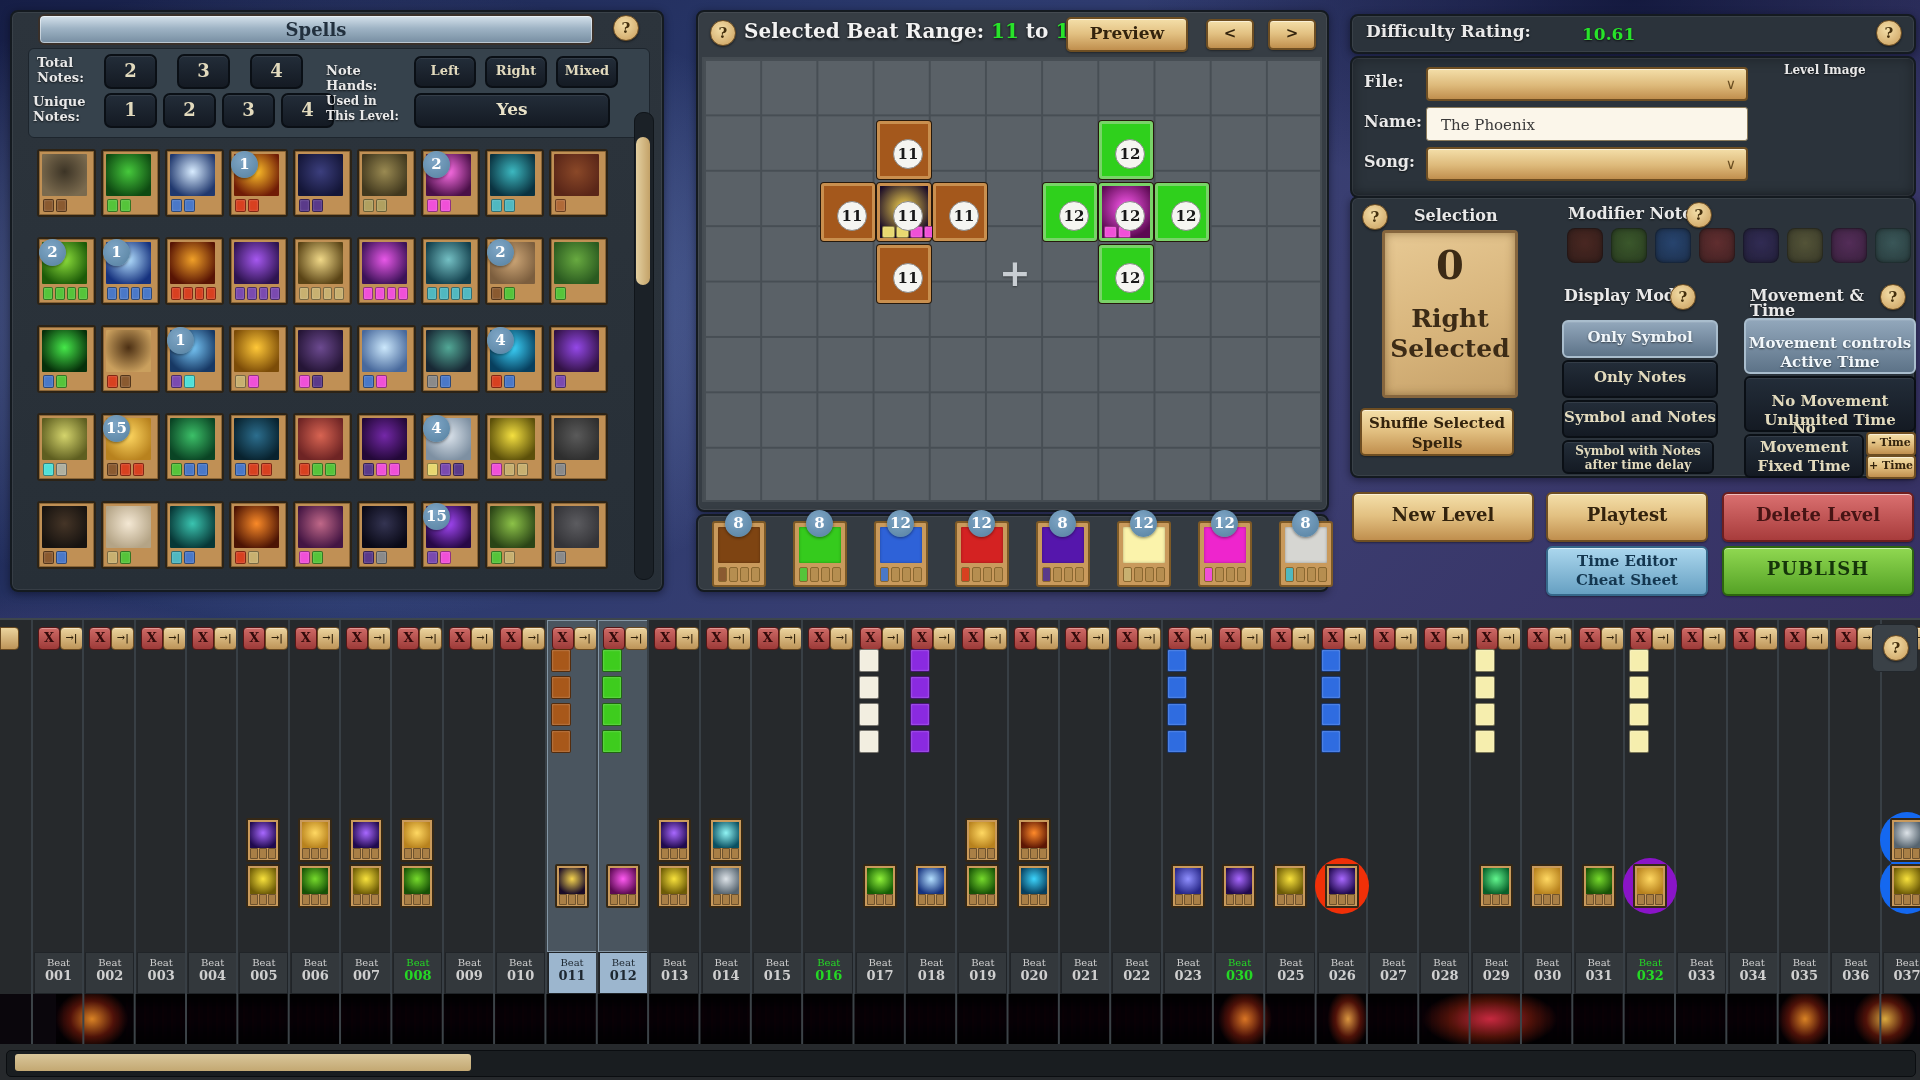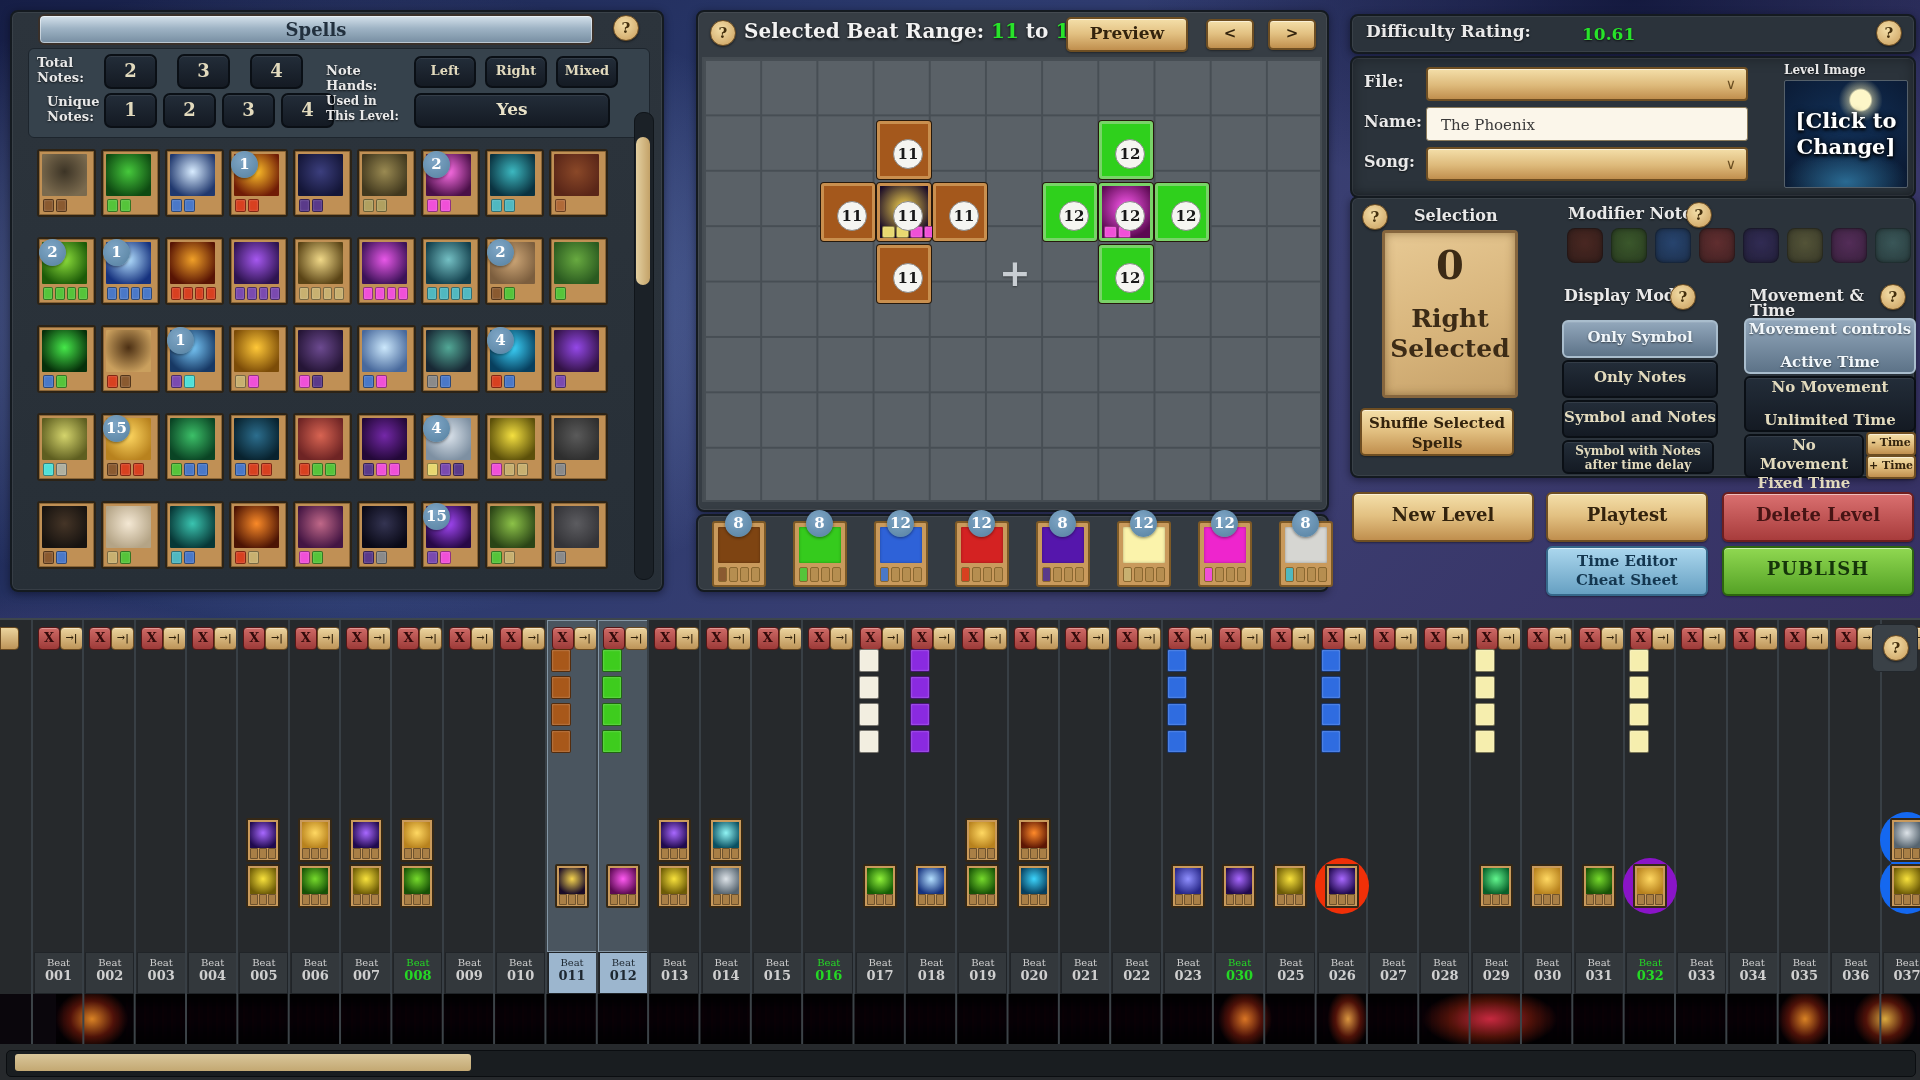--- a/index.html
+++ b/index.html
@@ -98,21 +98,21 @@
   #mod-label{left:216px;top:8px;font-size:16px;}
   #mod-help{left:334px;top:4px;}
   #mod-chips{position:absolute;left:215px;top:30px;display:flex;gap:8px;}
   .chip{width:34px;height:33px;border-radius:8px;border:1px solid rgba(0,0,0,.4);opacity:.8;cursor:pointer;box-shadow:inset 0 0 4px rgba(0,0,0,.4);}
   #disp-label{left:212px;top:90px;font-size:16px;}
   #disp-help{left:318px;top:86px;}
   .dbtn{left:210px;width:152px;height:34px;font-size:15px;line-height:30px;}
   .dbtn.two{font-size:12px;line-height:14px;padding-top:2px;box-sizing:border-box;}
   #mov-label{left:398px;top:90px;font-size:16px;}
   #mov-help{left:528px;top:86px;}
-  .mbtn{left:392px;width:168px;font-size:15px;line-height:19px;display:flex;flex-direction:column;justify-content:space-between;}
+  .mbtn{left:392px;width:168px;font-size:15px;line-height:19px;display:flex;flex-direction:column;justify-content:flex-end;}
   .tbtn{left:514px;width:46px;height:20px;font-size:11px;line-height:17px;border-radius:4px;}
 
   
   .action{height:46px;font-size:18px;line-height:42px;border-radius:6px;}
   #btn-new{left:1352px;top:492px;width:178px;}
   #btn-playtest{left:1546px;top:492px;width:158px;}
   #btn-delete{left:1722px;top:492px;width:188px;}
   #btn-cheat{left:1546px;top:546px;width:158px;font-size:15px;line-height:19px;display:flex;flex-direction:column;justify-content:center;}
   #btn-publish{left:1722px;top:546px;width:188px;letter-spacing:1px;}
 
@@ -157,21 +157,21 @@
   <div id="sp-filters">
     <div class="lbl" style="left:8px;top:6px;">
         <div>Total</div>
         <div>Notes:</div>
       </div>
     <div id="total-opts">
         <div class="dark-btn fbtn" style="position: relative;">2</div>
         <div class="dark-btn fbtn" style="position: relative;">3</div>
         <div class="dark-btn fbtn" style="position: relative;">4</div>
       </div>
-    <div class="lbl" style="left:18px;top:45px;">
+    <div class="lbl" style="left:4px;top:45px;">
         <div>Unique</div>
         <div>Notes:</div>
       </div>
     <div id="unique-opts">
         <div class="dark-btn fbtn" style="position: relative;">1</div>
         <div class="dark-btn fbtn" style="position: relative;">2</div>
         <div class="dark-btn fbtn" style="position: relative;">3</div>
         <div class="dark-btn fbtn" style="position: relative;">4</div>
       </div>
     <div class="lbl" style="left:297px;top:8px;margin-top:6px;">
@@ -693,26 +693,20 @@
     <span class="chev">∨</span>
   </div>
   <div class="lbl fp-lbl" style="left:12px;top:56px;">Name:</div>
   <div id="name-input">The Phoenix</div>
   <div class="lbl fp-lbl" style="left:12px;top:96px;">Song:</div>
   <div class="drop" style="top:89px;font-size:15px;">
     
     <span class="chev">∨</span>
   </div>
   <div class="lbl" id="level-img-label">Level Image</div>
-  <div id="level-img">
-    <div class="cap">
-        <div>[Click to</div>
-        <div>Change]</div>
-      </div>
-  </div>
 </div>
 
 <div class="panel" id="tools-panel">
   <div class="qmark" id="sel-help">?</div>
   <div class="lbl fp-lbl" id="sel-label">Selection</div>
   <div id="parchment">
     <div id="parch-count">0</div>
     <div id="parch-cap">
         <div>Right</div>
         <div>Selected</div>

